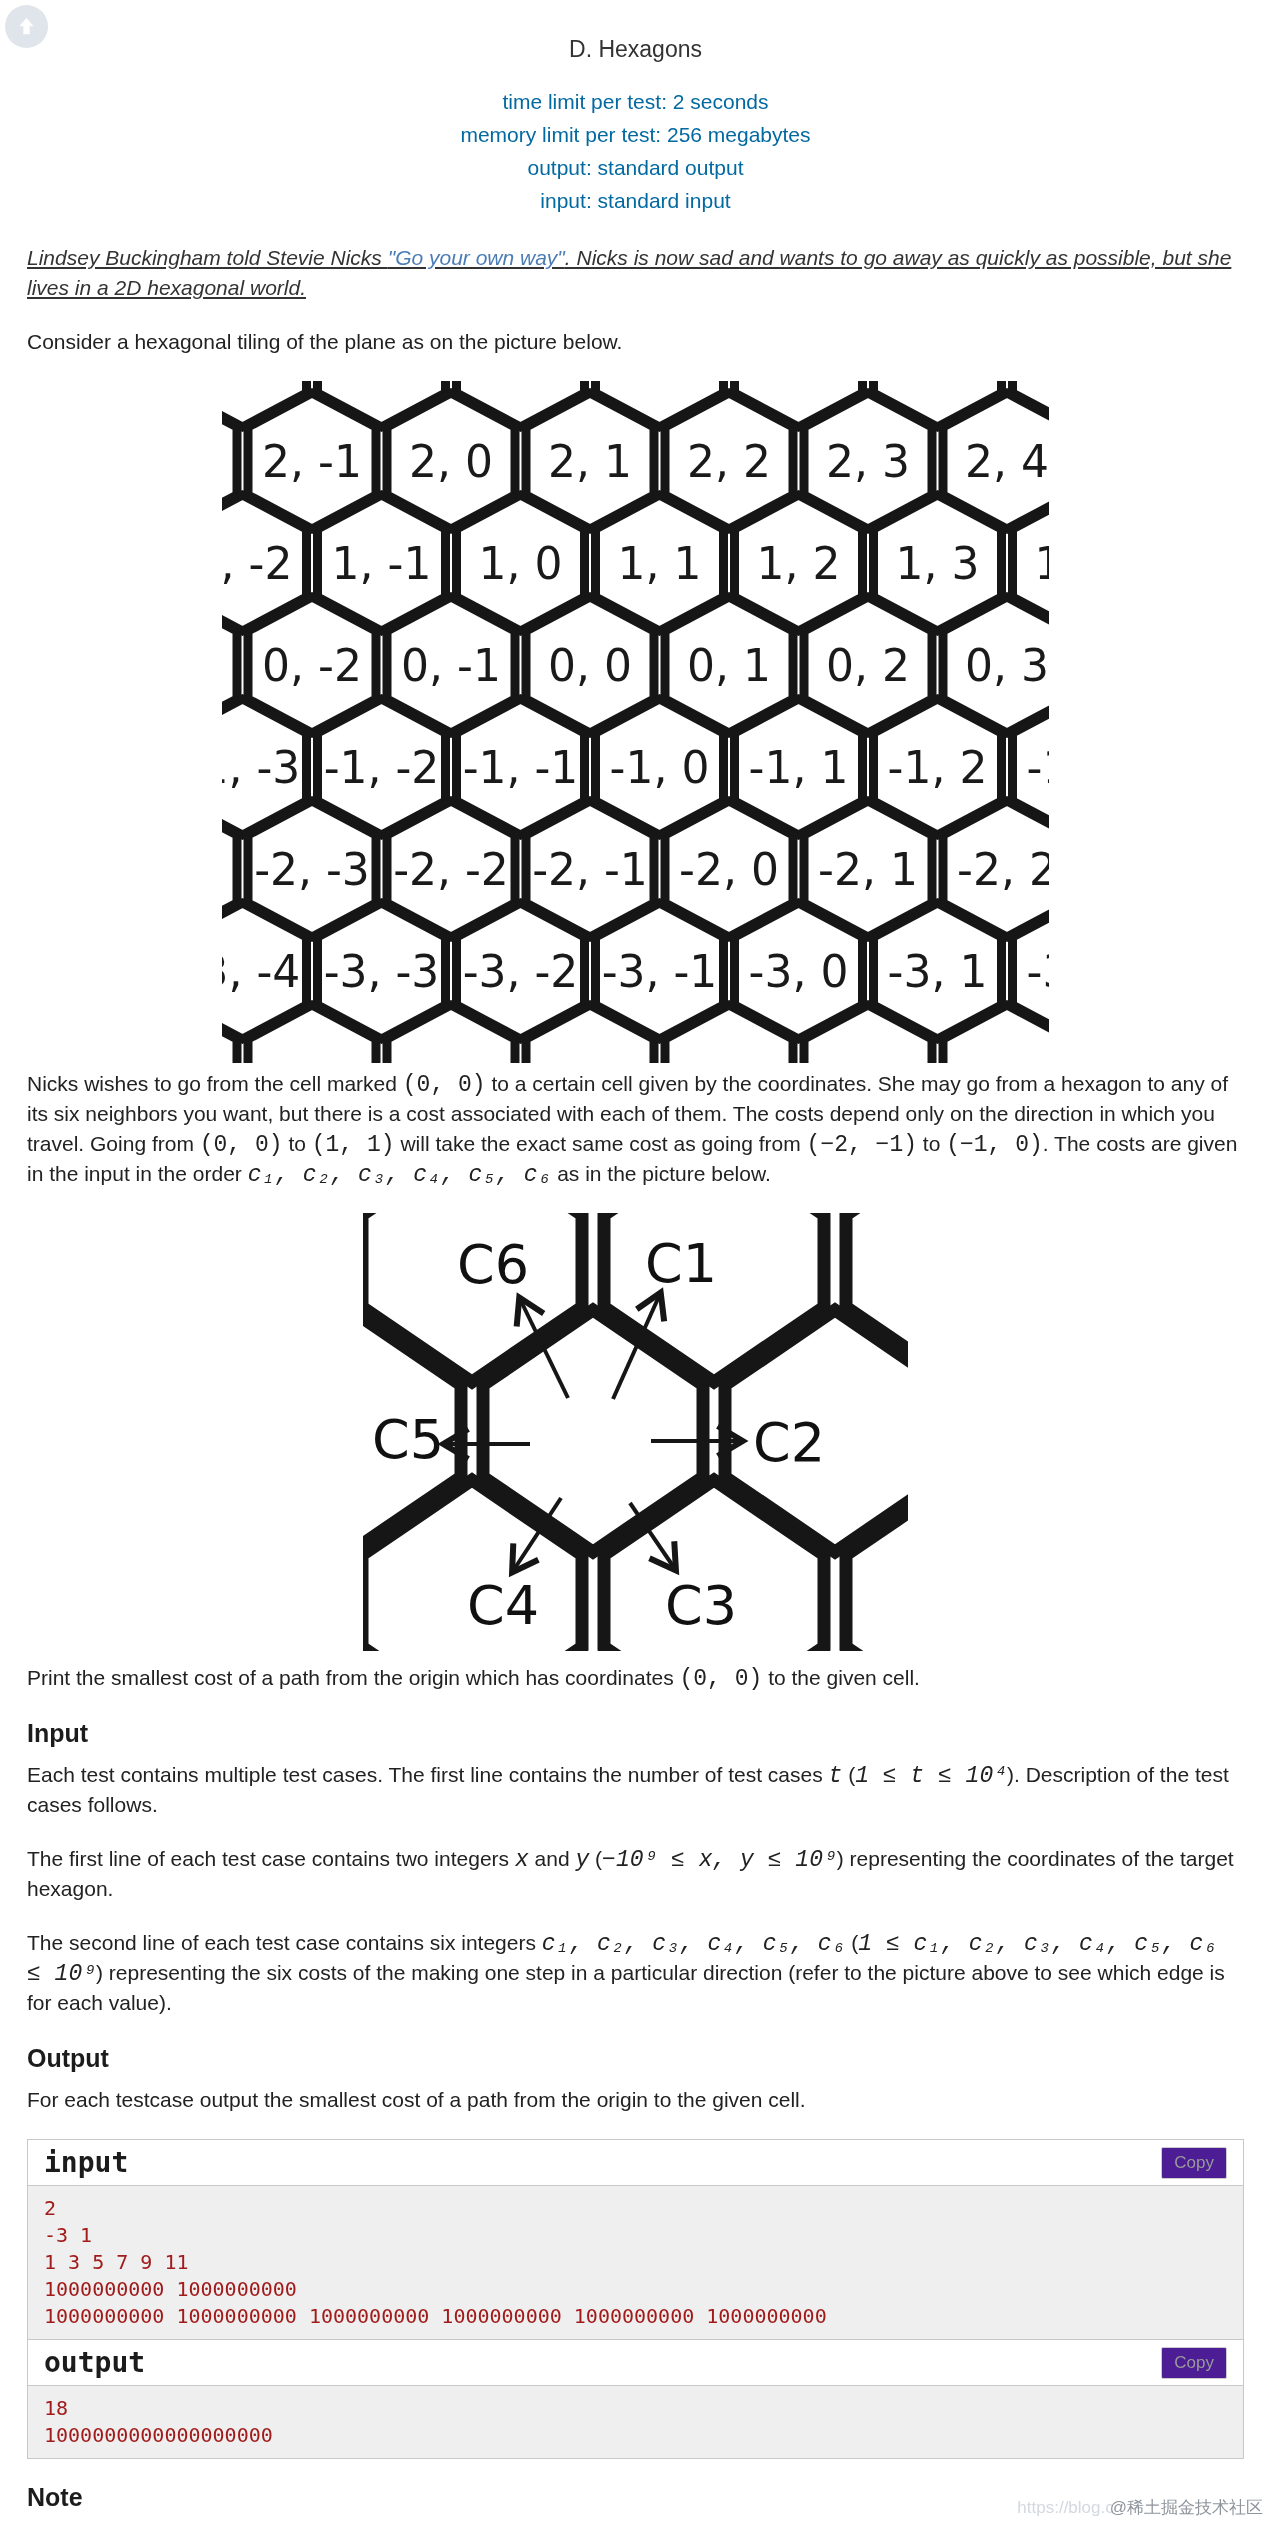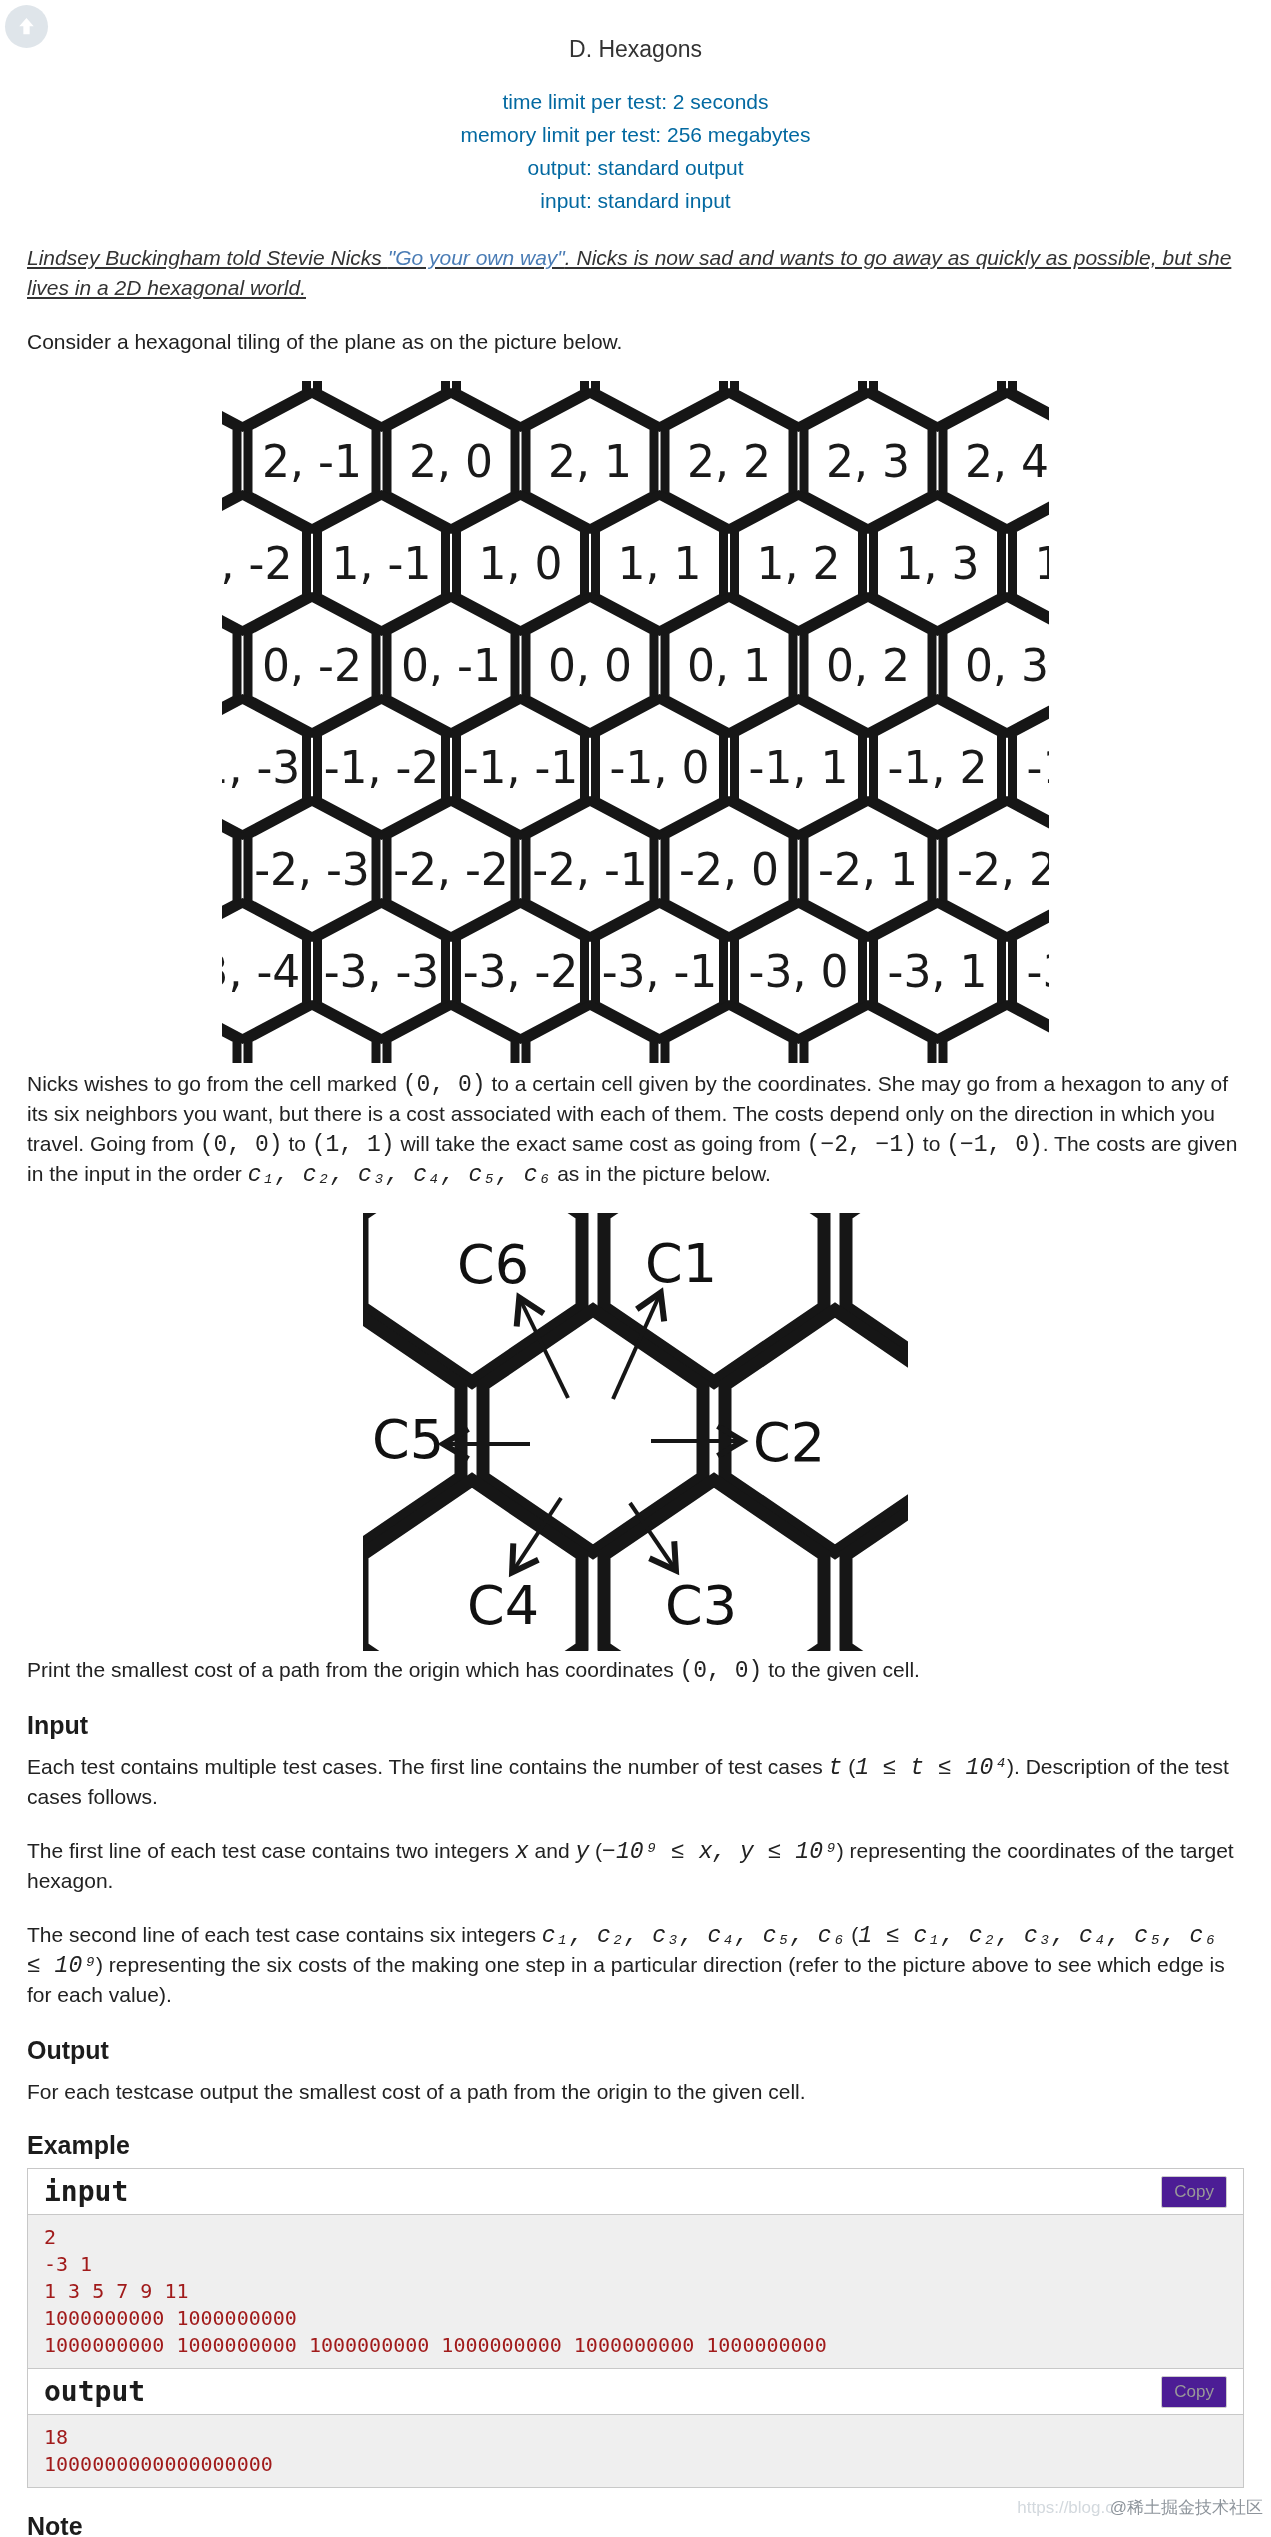--- a/index.html
+++ b/index.html
@@ -4,21 +4,21 @@
 <style>
   html,body{margin:0;padding:0;background:#fff;}
   body{width:1271px;font-family:"Liberation Sans",sans-serif;color:#222;font-size:21px;}
   .page{position:relative;width:1271px;min-height:2537px;box-sizing:border-box;padding:0 27px 10px;overflow:hidden;}
   .back-top{position:absolute;left:5px;top:5px;width:43px;height:43px;border-radius:50%;background:#dfe5ea;border:none;display:flex;align-items:center;justify-content:center;cursor:pointer;padding:0;}
   h1.title{font-size:23px;font-weight:400;color:#333;text-align:center;margin:36px 0 0;}
   .limits{margin-top:22px;text-align:center;font-size:21px;color:#0369a1;line-height:33px;}
   p.body-p{line-height:30px;margin:24px 0;}
   p.p-intro{margin-top:26px;color:#333;text-decoration:underline;}
   p.p-after-fig{margin-top:2px;}
-  p.p-print{margin-top:4px;}
+  p.p-print{margin-top:12px;}
   p.p-tight{margin-top:12px;}
   .rt-i{font-style:italic;}
   .rt-a{color:#4a7cb5;text-decoration:none;}
   .rt-m{font-family:Liberation Mono, monospace;font-size:23px;line-height:1;}
   .rt-it{font-style:italic;}
   .sec-title{font-size:25px;font-weight:700;color:#1c1c1c;margin:26px 0 0;}
   .sec-title.example{margin-top:22px;}
   .sec-title.note{margin-top:24px;}
   figure{margin:0;}
   .fig-grid{width:827px;height:682px;margin:16px auto 6px;}
@@ -202,21 +202,20 @@
   <p class="body-p p-print"><span>Print the smallest cost of a path from the origin which has coordinates </span><span class="rt-m">(0, 0)</span><span> to the given cell.</span></p>
 
   <h2 class="sec-title">Input</h2>
   <p class="body-p p-tight"><span>Each test contains multiple test cases. The first line contains the number of test cases </span><span class="rt-m rt-it">t</span><span> (</span><span class="rt-m rt-it">1 ≤ t ≤ 10⁴</span><span>). Description of the test cases follows.</span></p>
   <p class="body-p"><span>The first line of each test case contains two integers </span><span class="rt-m rt-it">x</span><span> and </span><span class="rt-m rt-it">y</span><span> (</span><span class="rt-m rt-it">−10⁹ ≤ x, y ≤ 10⁹</span><span>) representing the coordinates of the target hexagon.</span></p>
   <p class="body-p"><span>The second line of each test case contains six integers </span><span class="rt-m rt-it">c₁, c₂, c₃, c₄, c₅, c₆</span><span> (</span><span class="rt-m rt-it">1 ≤ c₁, c₂, c₃, c₄, c₅, c₆ ≤ 10⁹</span><span>) representing the six costs of the making one step in a particular direction (refer to the picture above to see which edge is for each value).</span></p>
 
   <h2 class="sec-title">Output</h2>
   <p class="body-p p-tight"><span>For each testcase output the smallest cost of a path from the origin to the given cell.</span></p>
 
-  <h2 class="sec-title example">Example</h2>
 
   <div class="sample-box">
     <div class="sample-header">
       <span class="sample-title">input</span>
       <button class="copy-btn">Copy</button>
     </div>
     <div class="sample-pre with-border">
         <div class="code-line">2</div>
         <div class="code-line">-3 1</div>
         <div class="code-line">1 3 5 7 9 11</div>

